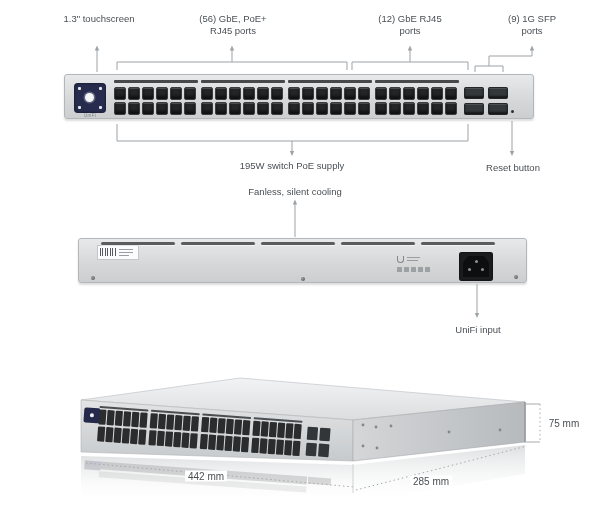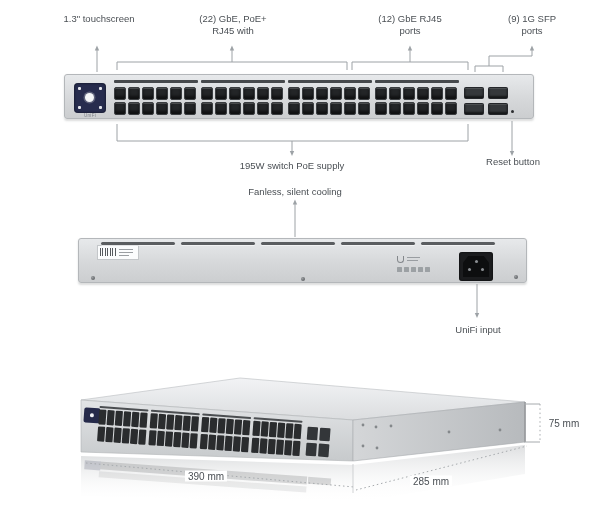--- a/index.html
+++ b/index.html
@@ -48,33 +48,33 @@
 </style>
 </head>
 <body>
 
 <div class="stage">
 
   <div class="lbl" style="left:99px;top:13px;">
     <div>1.3" touchscreen</div>
   </div>
   <div class="lbl" style="left:233px;top:13px;">
-    <div>(22) GbE, PoE+</div>
-    <div>RJ45 with</div>
+    <div>(56) GbE, PoE+</div>
+    <div>RJ45 ports</div>
   </div>
   <div class="lbl" style="left:410px;top:13px;">
     <div>(12) GbE RJ45</div>
     <div>ports</div>
   </div>
   <div class="lbl" style="left:532px;top:13px;">
     <div>(9) 1G SFP</div>
     <div>ports</div>
   </div>
   <div class="lbl" style="left:292px;top:160px;">195W switch PoE supply</div>
-  <div class="lbl" style="left:513px;top:156px;text-align:right;">Reset button</div>
+  <div class="lbl" style="left:513px;top:162px;text-align:right;">Reset button</div>
   <div class="lbl" style="left:295px;top:186px;">Fanless, silent cooling</div>
   <div class="lbl" style="left:478px;top:324px;">UniFi input</div>
 
   <div id="front" class="panel">
     <div class="screen">
       <div class="sdot" style="left:4px;top:4px;"></div>
       <div class="sdot" style="left:25px;top:4px;"></div>
       <div class="sdot" style="left:4px;top:23px;"></div>
       <div class="sdot" style="left:25px;top:23px;"></div>
       <div class="scircle"></div>
@@ -316,16 +316,16 @@
     <g>
       <line x1="86" y1="463" x2="354" y2="487" stroke="#a6aaad" stroke-width="1" stroke-dasharray="1.5 2.8"></line>
       <line x1="353" y1="464" x2="353" y2="493" stroke="#c5c8ca" stroke-width=".8"></line>
       <line x1="356" y1="490" x2="527" y2="446" stroke="#a6aaad" stroke-width="1" stroke-dasharray="1.5 2.8"></line>
       <line x1="524" y1="404" x2="540" y2="404" stroke="#a6aaad" stroke-width="1"></line>
       <line x1="524" y1="442" x2="540" y2="442" stroke="#a6aaad" stroke-width="1"></line>
       <line x1="540" y1="404" x2="540" y2="442" stroke="#a6aaad" stroke-width="1" stroke-dasharray="1.5 2.8"></line>
     </g>
   </svg>
 
-  <div class="chip" style="left:206px;top:476px;">390 mm</div>
+  <div class="chip" style="left:206px;top:476px;">442 mm</div>
   <div class="chip" style="left:431px;top:481px;">285 mm</div>
   <div class="chip" style="left:564px;top:423px;">75 mm</div>
 </div>
 
 </body></html>

